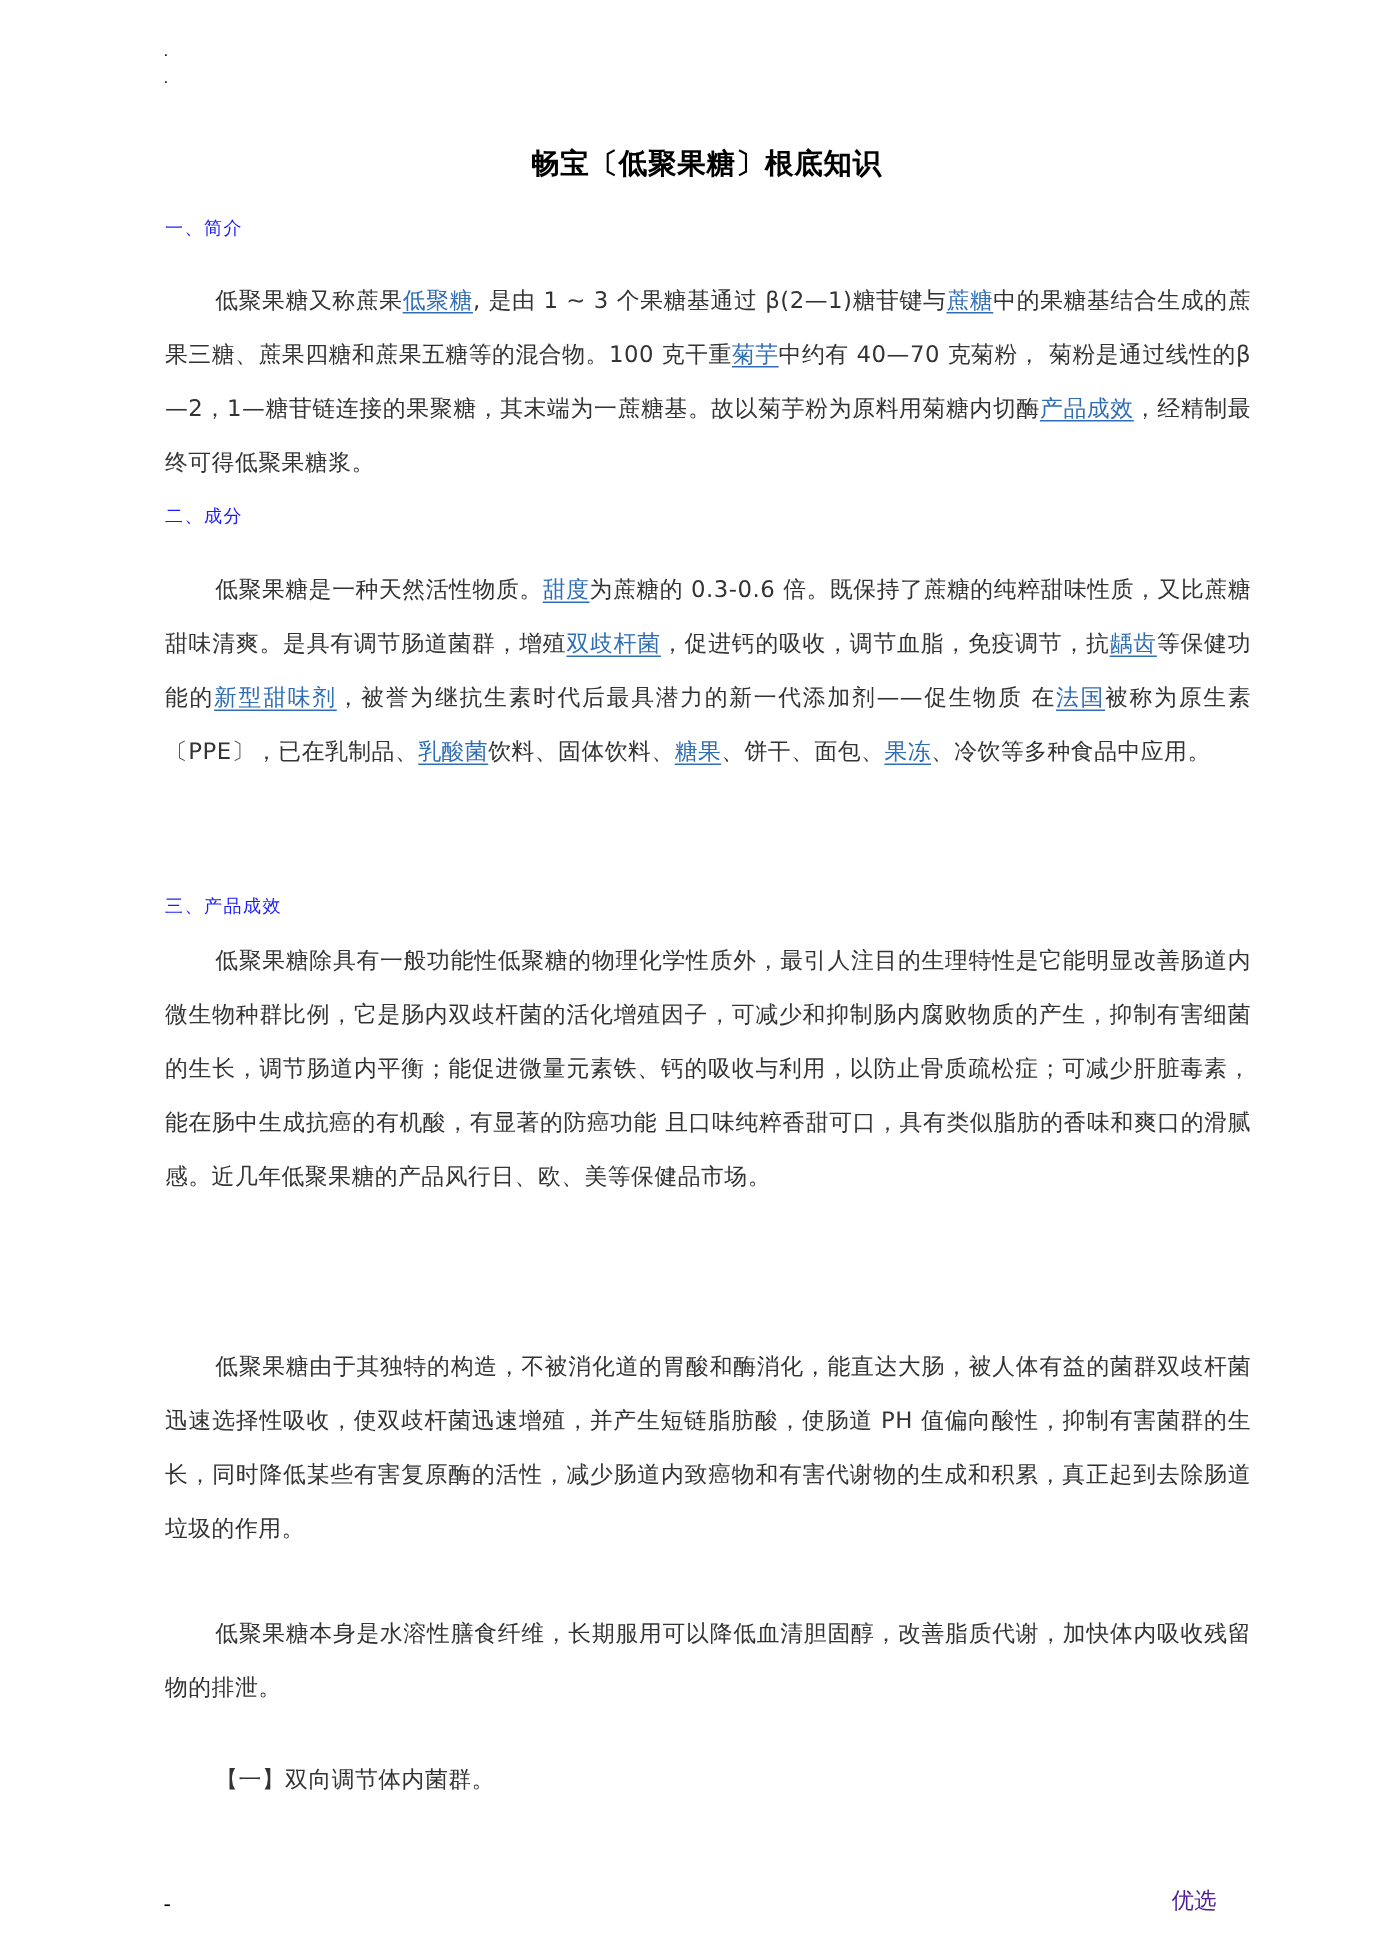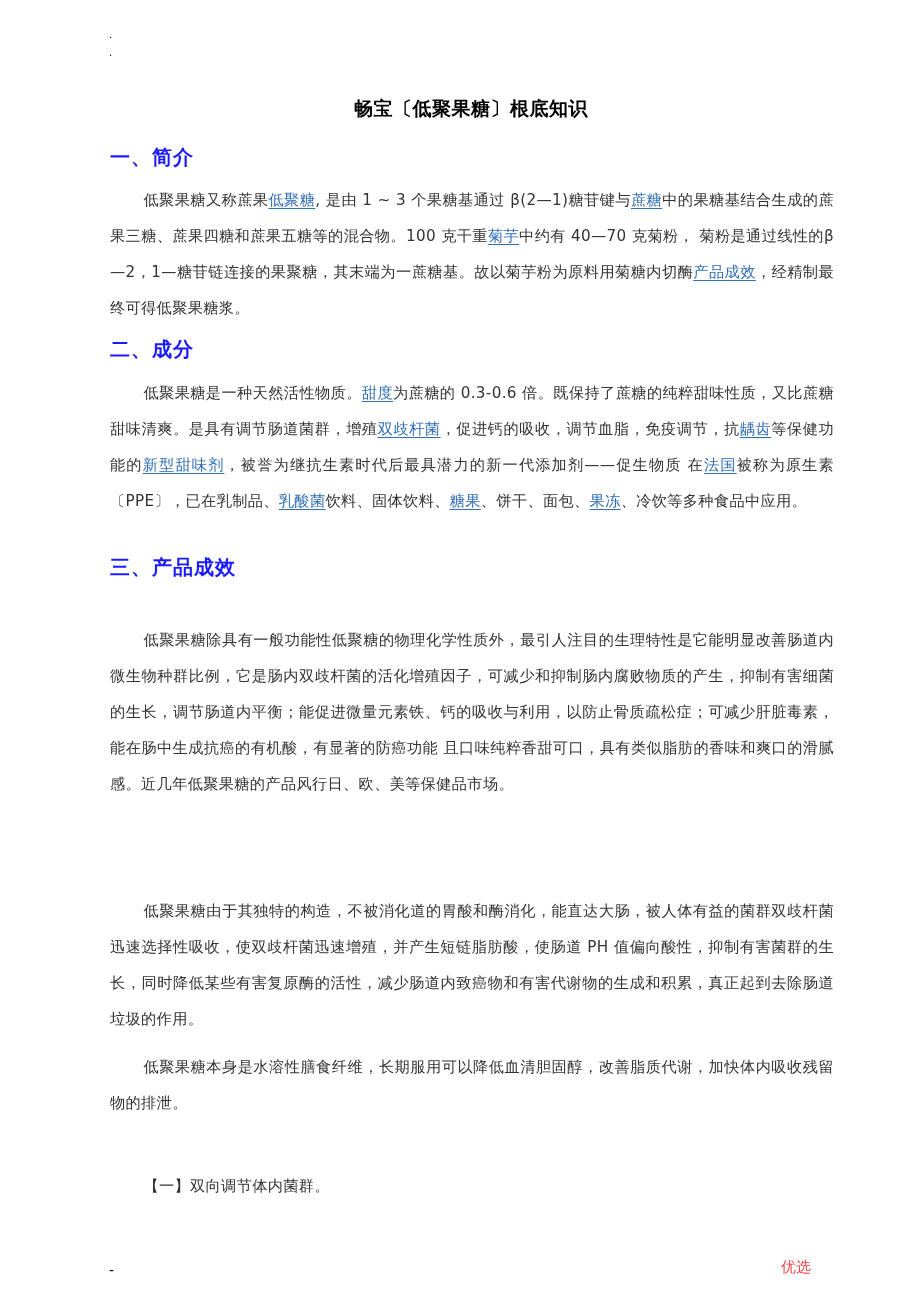--- a/index.html
+++ b/index.html
@@ -8,52 +8,52 @@
     font-family: "DejaVu Sans", "Liberation Sans", sans-serif;
     color: #333333;
   }
   .page { position: absolute; left: 0; top: 0; width: 920px; height: 1302px; }
   .dot { position: absolute; left: 109px; font-size: 10px; color: #000; line-height: 10px; }
   .title {
     position: absolute; left: 0; width: 942px; top: 96px; text-align: center;
     font-size: 19px; font-weight: bold; color: #000; letter-spacing: 0.5px;
   }
   .h2 {
-    position: absolute; left: 110px; font-size: 20px; color: #1a1aff; font-weight: bold;
+    position: absolute; left: 110px; font-size: 12px; color: #1a1aff; font-weight: normal;
     letter-spacing: 1px;
   }
   .para {
     position: absolute; left: 110px; width: 724px;
     font-size: 15.2px; line-height: 36px; color: #333333;
     text-align: justify; text-indent: 2.2em; letter-spacing: 0.35px;
   }
   a.link, span.link {
     color: #2f6db5; text-decoration: underline; text-underline-offset: 3px;
     text-decoration-color: #2f6db5;
     margin-top: 45px;
   }
   .footer-left { position: absolute; left: 109px; top: 1262px; font-size: 14px; color: #000; }
-  .footer-right { position: absolute; left: 781px; top: 1258px; font-size: 15px; color: #ef4444; }
+  .footer-right { position: absolute; left: 781px; top: 1258px; font-size: 15px; color: #4c1d95; }
 </style>
 </head>
 <body>
 
 <div class="page">
   <div class="dot" style="top:30px">.</div>
   <div class="dot" style="top:48px">.</div>
 
   <div class="title">畅宝〔低聚果糖〕根底知识</div>
 
   <div class="h2" style="top:144px">一、简介</div>
   <div class="para" style="top:182px"><span>低聚果糖又称蔗果</span><span class="link">低聚糖</span><span>, 是由 1 ~ 3 个果糖基通过 β(2—1)糖苷键与</span><span class="link">蔗糖</span><span>中的果糖基结合生成的蔗果三糖、蔗果四糖和蔗果五糖等的混合物。100 克干重</span><span class="link">菊芋</span><span>中约有 40—70 克菊粉， 菊粉是通过线性的β—2，1—糖苷链连接的果聚糖，其末端为一蔗糖基。故以菊芋粉为原料用菊糖内切酶</span><span class="link">产品成效</span><span>，经精制最终可得低聚果糖浆。</span></div>
 
   <div class="h2" style="top:336px">二、成分</div>
   <div class="para" style="top:375px"><span>低聚果糖是一种天然活性物质。</span><span class="link">甜度</span><span>为蔗糖的 0.3-0.6 倍。既保持了蔗糖的纯粹甜味性质，又比蔗糖甜味清爽。是具有调节肠道菌群，增殖</span><span class="link">双歧杆菌</span><span>，促进钙的吸收，调节血脂，免疫调节，抗</span><span class="link">龋齿</span><span>等保健功能的</span><span class="link">新型甜味剂</span><span>，被誉为继抗生素时代后最具潜力的新一代添加剂——促生物质 在</span><span class="link">法国</span><span>被称为原生素〔PPE〕，已在乳制品、</span><span class="link">乳酸菌</span><span>饮料、固体饮料、</span><span class="link">糖果</span><span>、饼干、面包、</span><span class="link">果冻</span><span>、冷饮等多种食品中应用。</span></div>
 
-  <div class="h2" style="top:554px">三、产品成效</div>
+  <div class="h2" style="top:596px">三、产品成效</div>
   <div class="para" style="top:622px"><span>低聚果糖除具有一般功能性低聚糖的物理化学性质外，最引人注目的生理特性是它能明显改善肠道内微生物种群比例，它是肠内双歧杆菌的活化增殖因子，可减少和抑制肠内腐败物质的产生，抑制有害细菌的生长，调节肠道内平衡；能促进微量元素铁、钙的吸收与利用，以防止骨质疏松症；可减少肝脏毒素，能在肠中生成抗癌的有机酸，有显著的防癌功能 且口味纯粹香甜可口，具有类似脂肪的香味和爽口的滑腻感。近几年低聚果糖的产品风行日、欧、美等保健品市场。</span></div>
   <div class="para" style="top:893px"><span>低聚果糖由于其独特的构造，不被消化道的胃酸和酶消化，能直达大肠，被人体有益的菌群双歧杆菌迅速选择性吸收，使双歧杆菌迅速增殖，并产生短链脂肪酸，使肠道 PH 值偏向酸性，抑制有害菌群的生长，同时降低某些有害复原酶的活性，减少肠道内致癌物和有害代谢物的生成和积累，真正起到去除肠道垃圾的作用。</span></div>
-  <div class="para" style="top:1049px"><span>低聚果糖本身是水溶性膳食纤维，长期服用可以降低血清胆固醇，改善脂质代谢，加快体内吸收残留物的排泄。</span></div>
+  <div class="para" style="top:1071px"><span>低聚果糖本身是水溶性膳食纤维，长期服用可以降低血清胆固醇，改善脂质代谢，加快体内吸收残留物的排泄。</span></div>
   <div class="para" style="top:1168px"><span>【一】双向调节体内菌群。</span></div>
 
   <div class="footer-left">-</div>
   <div class="footer-right">优选</div>
 </div>
 
 </body></html>

